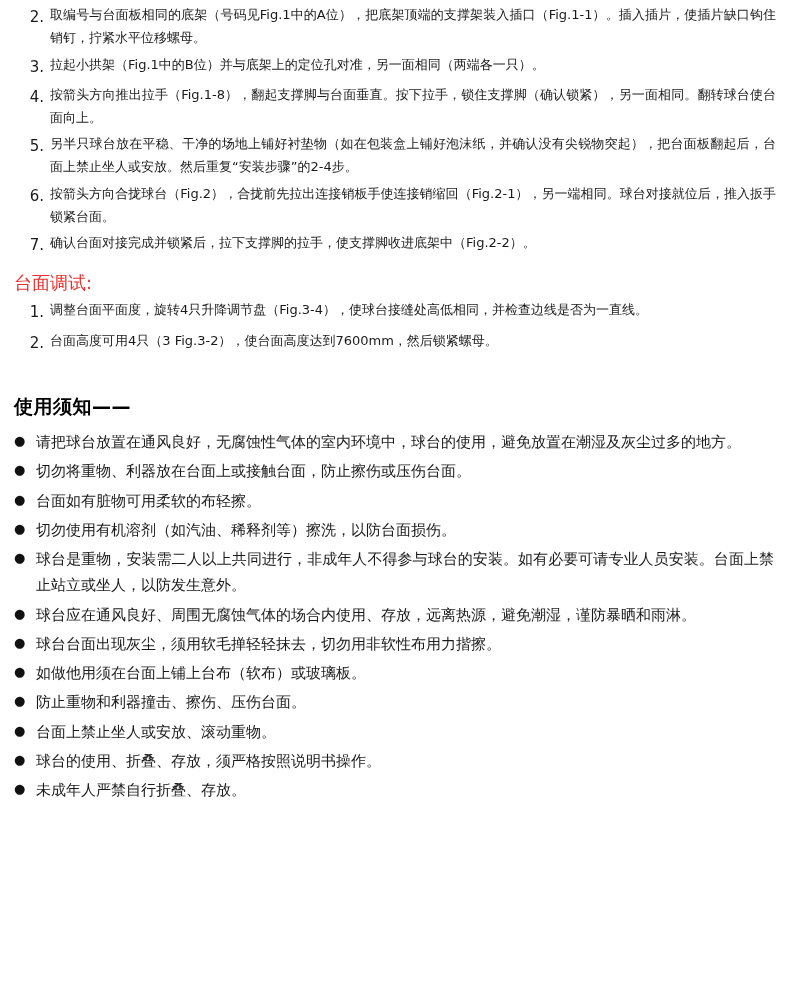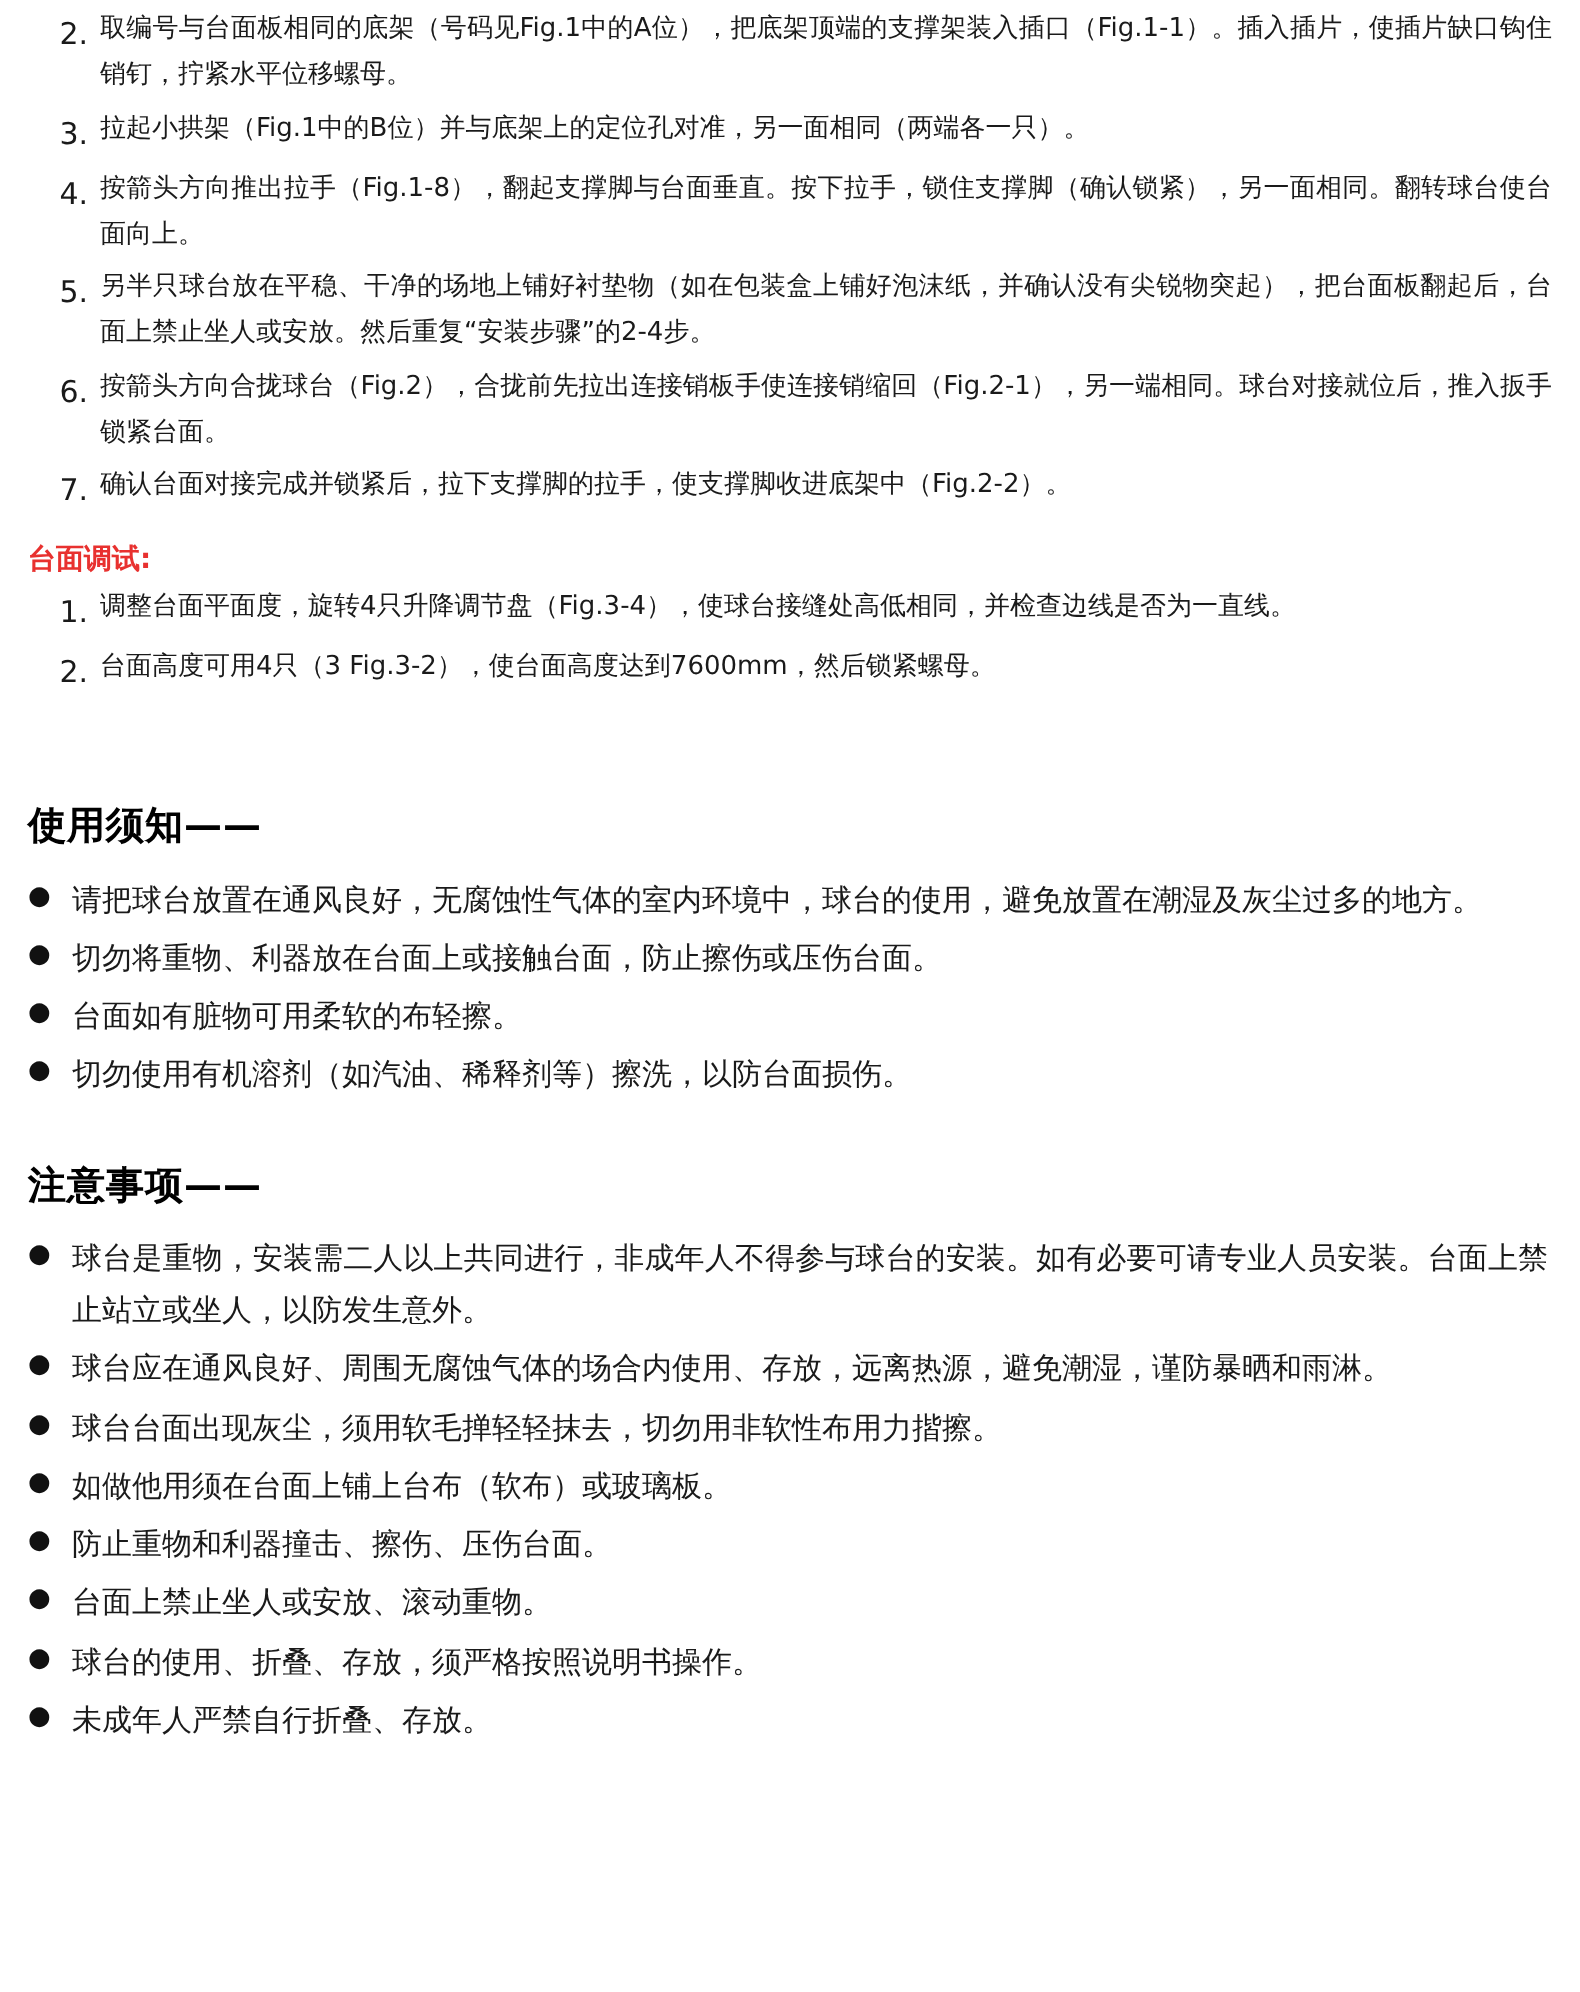--- a/index.html
+++ b/index.html
@@ -45,36 +45,36 @@
     flex: 1 1 auto;
     text-align: justify;
     text-justify: inter-ideograph;
     font-size: 13px;
     line-height: 1.75;
   }
 
   
   .red-head {
     color: #e8312f;
-    font-size: 14px;
-    font-weight: bold;
+    font-size: 18px;
+    font-weight: normal;
     margin: 10px 0 2px 0;
     line-height: 1.6;
   }
 
   
   .sec-head {
     font-size: 19px;
     font-weight: bold;
     color: #000;
     margin: 26px 0 6px 0;
     letter-spacing: 0.5px;
   }
   .sec-head.first {
-    margin-top: 48px;
+    margin-top: 34px;
   }
 
   
   ul.bullet-list {
     list-style: none;
     margin: 0;
     padding: 0;
   }
   ul.bullet-list > li {
     display: flex;
@@ -155,21 +155,20 @@
     <li>
       <span class="dot">●</span>
       <span class="txt">台面如有脏物可用柔软的布轻擦。</span>
     </li>
     <li>
       <span class="dot">●</span>
       <span class="txt">切勿使用有机溶剂（如汽油、稀释剂等）擦洗，以防台面损伤。</span>
     </li>
   </ul>
 
-  <div class="sec-head">注意事项——</div>
   <ul class="bullet-list">
     <li>
       <span class="dot">●</span>
       <span class="txt">球台是重物，安装需二人以上共同进行，非成年人不得参与球台的安装。如有必要可请专业人员安装。台面上禁止站立或坐人，以防发生意外。</span>
     </li>
   </ul>
 
   <ul class="bullet-list">
     <li>
       <span class="dot">●</span>

